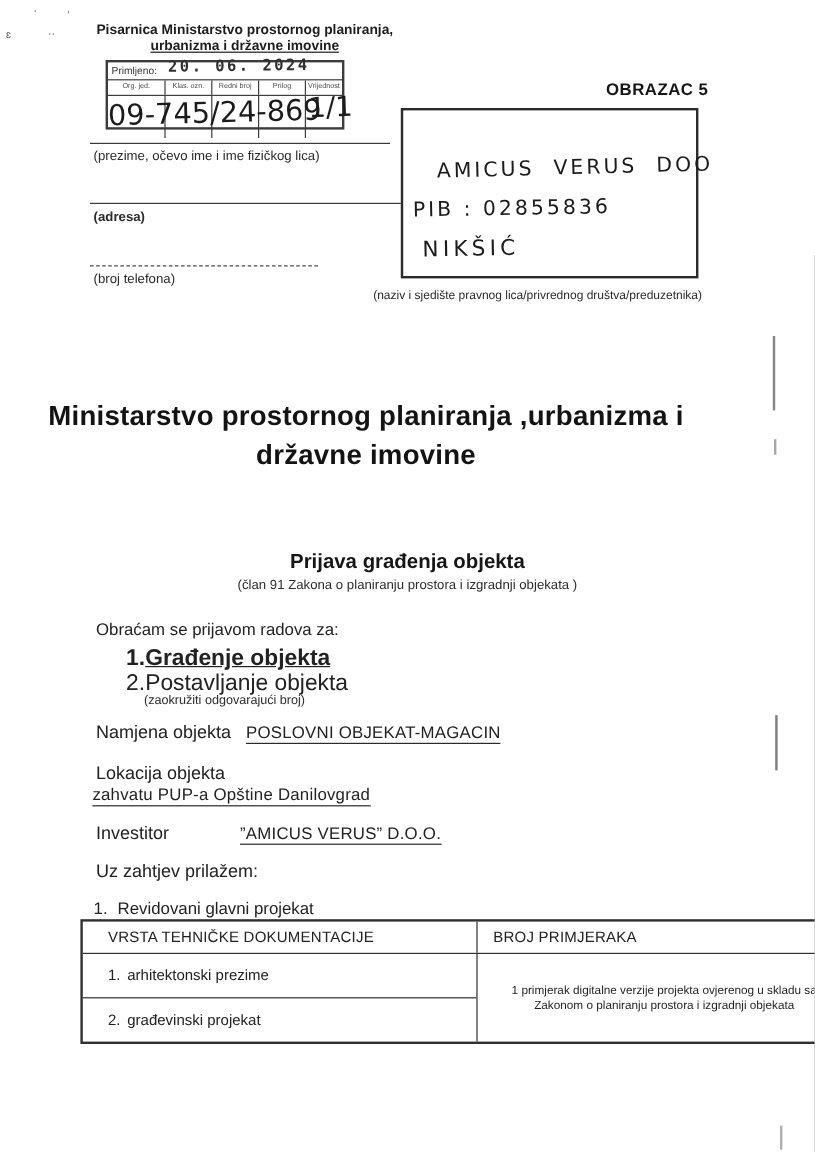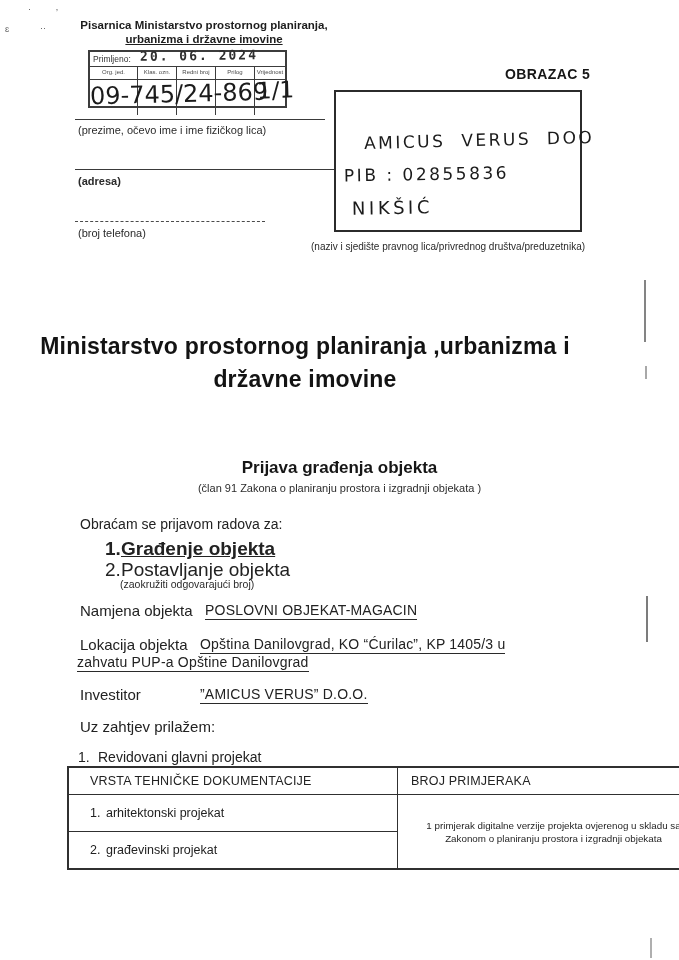--- a/index.html
+++ b/index.html
@@ -169,41 +169,40 @@
   </div>
   <div class="abs opt opt2">
     <span class="opt-num">2.</span><span class="opt-label">Postavljanje objekta</span>
   </div>
   <div class="abs req-note">(zaokružiti odgovarajući broj)</div>
 
   <div class="abs f-label" style="left:80px;top:602px;">Namjena objekta</div>
   <div class="abs f-value" style="left:205px;top:602px;">POSLOVNI OBJEKAT-MAGACIN</div>
 
   <div class="abs f-label" style="left:80px;top:636px;">Lokacija objekta</div>
-  <div class="abs f-value" style="left:200px;top:636px;">Opština Danilovgrad, KO “Ćurilac”, KP 1405/3 u</div>
   <div class="abs f-value" style="left:77px;top:654px;">zahvatu PUP-a Opštine Danilovgrad</div>
 
   <div class="abs f-label" style="left:80px;top:686px;">Investitor</div>
   <div class="abs f-value" style="left:200px;top:686px;">”AMICUS VERUS” D.O.O.</div>
 
   <div class="abs att-intro">Uz zahtjev prilažem:</div>
   <div class="abs att-item">
     <span class="opt-num">1.</span><span>Revidovani glavni projekat</span>
   </div>
 
   <div class="abs doc-table">
     <div class="t-header">
       <div class="t-h1">VRSTA TEHNIČKE DOKUMENTACIJE</div>
       <div class="t-h2">BROJ PRIMJERAKA</div>
     </div>
     <div class="t-body">
       <div class="t-left">
         <div class="t-row">
           <span class="opt-num">1.</span>
-            <span>arhitektonski projekat</span>
+            <span>arhitektonski prezime</span>
         </div>
         <div class="t-row">
           <span class="opt-num">2.</span>
             <span>građevinski projekat</span>
         </div>
       </div>
       <div class="t-right">1 primjerak digitalne verzije projekta ovjerenog u skladu sa Zakonom o planiranju prostora i izgradnji objekata</div>
     </div>
   </div>
 

